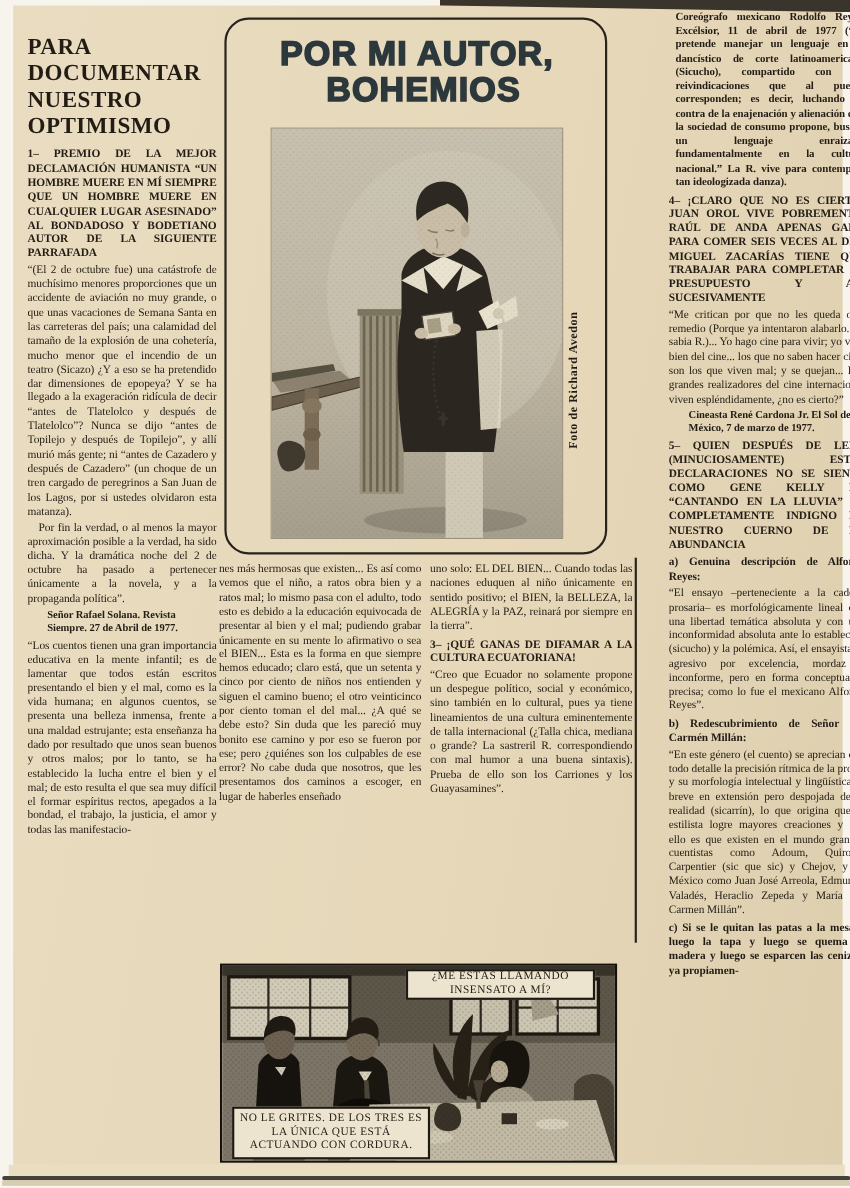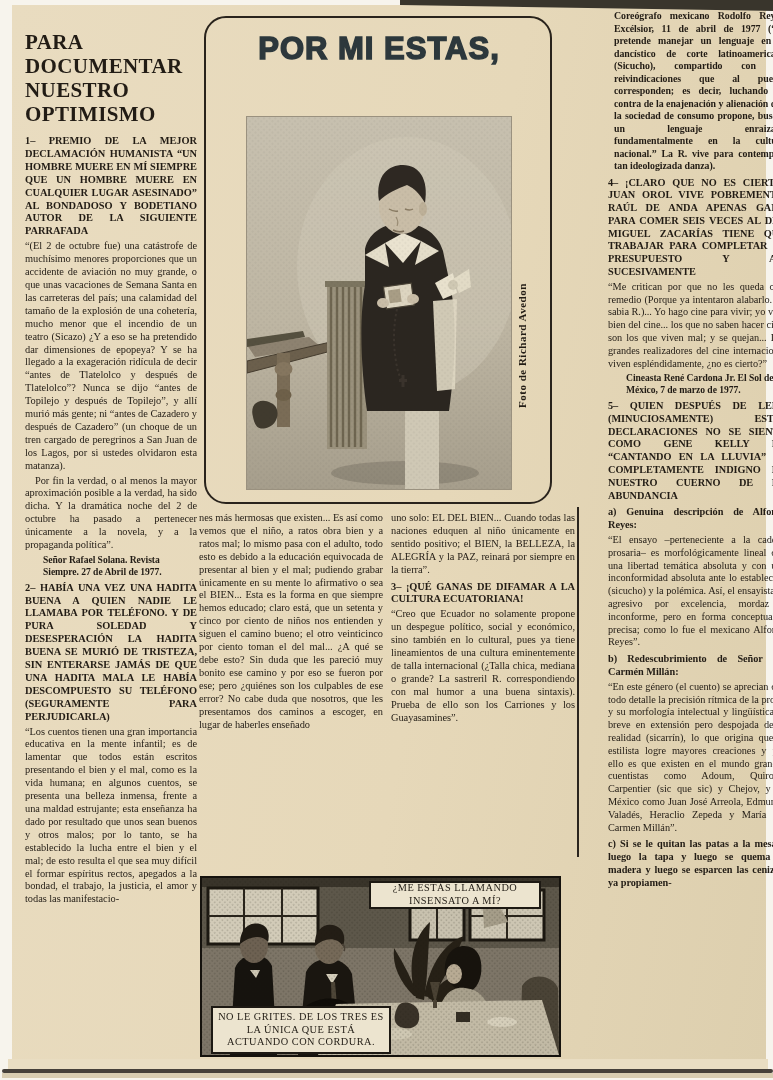--- a/index.html
+++ b/index.html
@@ -64,28 +64,28 @@
   <div class="page-sheet"></div>
   <div class="scan-top-band"></div>
 
   <div id="left-col" class="col">
     <div class="left-head">PARA DOCUMENTAR NUESTRO OPTIMISMO</div>
     <div>
         <p class="par head">1– PREMIO DE LA MEJOR DECLAMACIÓN HUMANISTA “UN HOMBRE MUERE EN MÍ SIEMPRE QUE UN HOMBRE MUERE EN CUALQUIER LUGAR ASESINADO” AL BONDADOSO Y BODETIANO AUTOR DE LA SIGUIENTE PARRAFADA</p>
         <p class="par flush">“(El 2 de octubre fue) una catástrofe de muchísimo menores proporciones que un accidente de aviación no muy grande, o que unas vacaciones de Semana Santa en las carreteras del país; una calamidad del tamaño de la explosión de una cohetería, mucho menor que el incendio de un teatro (Sicazo) ¿Y a eso se ha pretendido dar dimensiones de epopeya? Y se ha llegado a la exageración ridícula de decir “antes de Tlatelolco y después de Tlatelolco”? Nunca se dijo “antes de Topilejo y después de Topilejo”, y allí murió más gente; ni “antes de Cazadero y después de Cazadero” (un choque de un tren cargado de peregrinos a San Juan de los Lagos, por si ustedes olvidaron esta matanza).</p>
         <p class="par body">Por fin la verdad, o al menos la mayor aproximación posible a la verdad, ha sido dicha. Y la dramática noche del 2 de octubre ha pasado a pertenecer únicamente a la novela, y a la propaganda política”.</p>
         <p class="par attr">Señor Rafael Solana. Revista Siempre. 27 de Abril de 1977.</p>
-        <p class="par head">2– HABÍA UNA VEZ UNA HADITA BUENA A QUIEN NADIE LE LLAMABA POR TELÉFONO. Y DE PURA SOLEDAD Y DESESPERACIÓN LA HADITA BUENA SE MURIÓ DE TRISTEZA, SIN ENTERARSE JAMÁS DE QUE UNA HADITA MALA LE HABÍA DESCOMPUESTO SU TELÉFONO (SEGURAMENTE PARA PERJUDICARLA)</p>
         <p class="par flush">“Los cuentos tienen una gran importancia educativa en la mente infantil; es de lamentar que todos están escritos presentando el bien y el mal, como es la vida humana; en algunos cuentos, se presenta una belleza inmensa, frente a una maldad estrujante; esta enseñanza ha dado por resultado que unos sean buenos y otros malos; por lo tanto, se ha establecido la lucha entre el bien y el mal; de esto resulta el que sea muy difícil el formar espíritus rectos, apegados a la bondad, el trabajo, la justicia, el amor y todas las manifestacio-</p>
       </div>
   </div>
 
   <div class="title-frame"></div>
   <div class="masthead">
-    <div class="line1">POR MI ESTAS,</div>
+    <div class="line1">POR MI AUTOR,</div>
+    <div class="line2">BOHEMIOS</div>
   </div>
 
   <svg class="communion-photo" viewBox="0 0 264 372" preserveAspectRatio="none" xmlns="http://www.w3.org/2000/svg">
     <defs>
       <linearGradient id="bgGrad" x1="0" y1="0" x2="0" y2="1">
         <stop offset="0" stop-color="#c7c0af"></stop>
         <stop offset="0.55" stop-color="#beb6a3"></stop>
         <stop offset="1" stop-color="#a69e8c"></stop>
       </linearGradient>
       <pattern id="dots1" width="4" height="4" patternUnits="userSpaceOnUse" patternTransform="rotate(45)">

